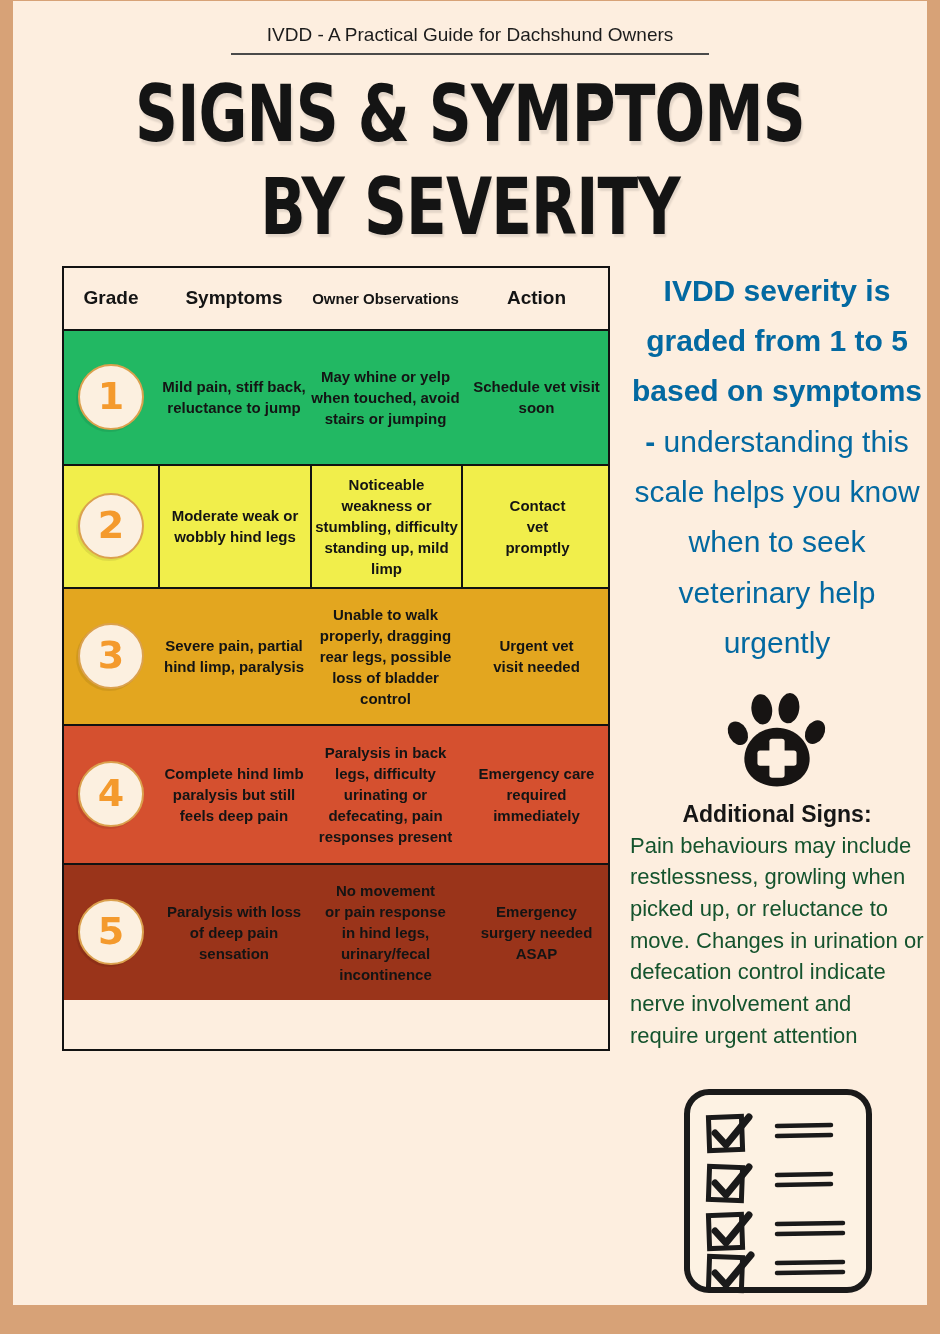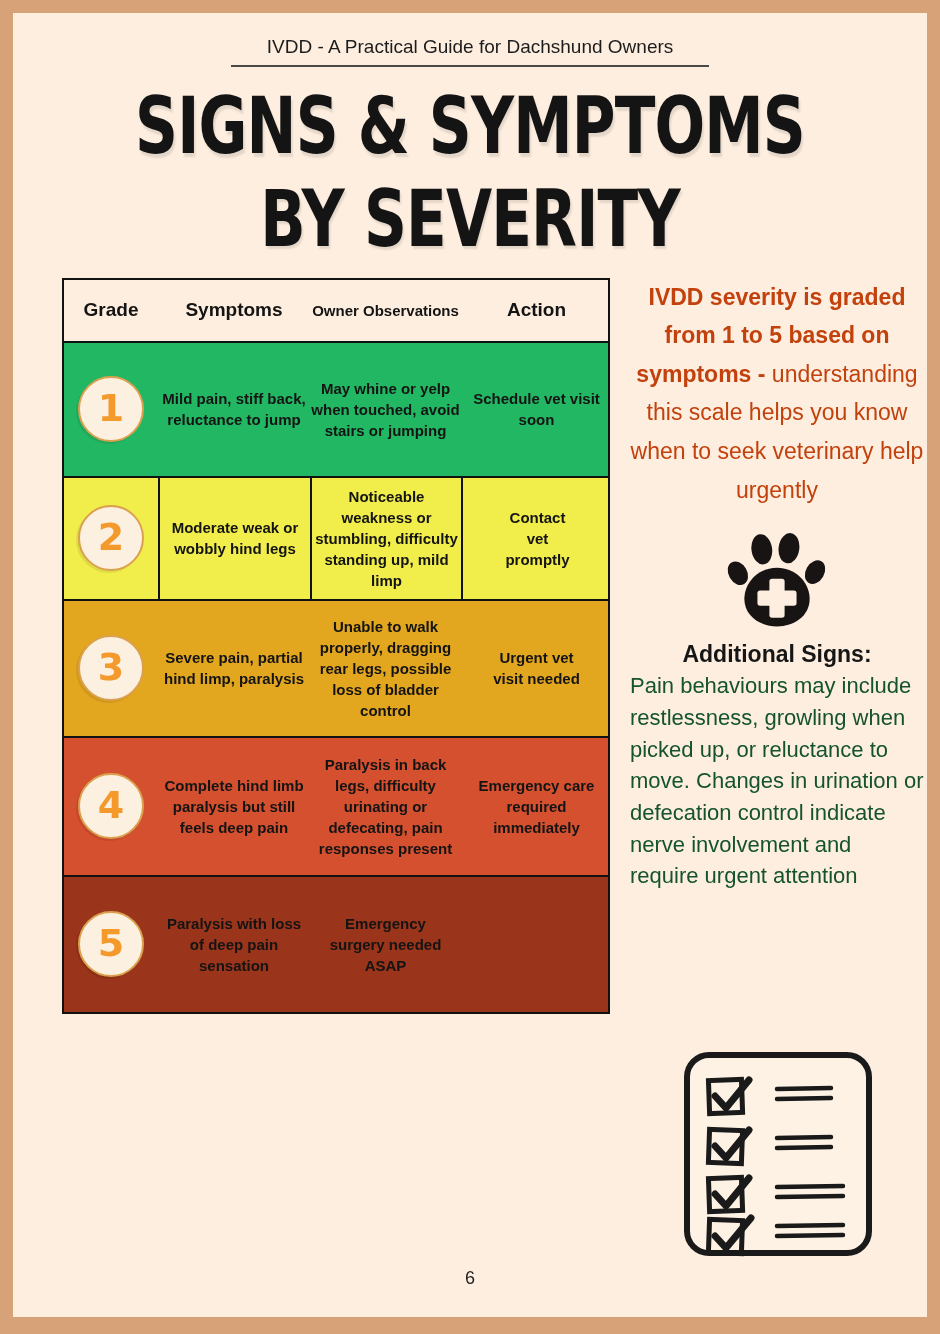--- a/index.html
+++ b/index.html
@@ -1,20 +1,20 @@
 <!DOCTYPE html>
 <html><head>
 <meta charset="utf-8">
 <style>
   * { margin:0; padding:0; box-sizing:border-box; }
   html,body { width:940px; }
   body { font-family:"Liberation Sans", sans-serif; color:#161616; }
 
   .page { position:relative; width:940px; height:1334px; background:#d7a277; }
-  .content { position:absolute; left:13px; top:13px; width:914px; height:1304px; background:#fdeedf; overflow:hidden; }
+  .content { position:absolute; left:13px; top:1px; width:914px; height:1304px; background:#fdeedf; overflow:hidden; }
 
   
   .doc-header { padding-top:23px; text-align:center; }
   .doc-header span {
     display:inline-block; font-size:19px; font-weight:500; color:#1c1c1c;
     padding:0 36px 7px; border-bottom:2px solid #4a4a4a;
   }
 
   
   .title {
@@ -44,21 +44,21 @@
   .r4 { min-height:139px; } .r5 { min-height:137px; }
   .grade-circle {
     width:66px; height:66px; border-radius:50%; border:2.5px solid #dba14e;
     display:flex; align-items:center; justify-content:center;
     font-family:"DejaVu Sans", sans-serif; font-size:38px; font-weight:700;
     box-shadow:-2px 2px 0 rgba(0,0,0,0.08);
   }
 
   
   .sidebar { width:294px; margin-left:20px; text-align:center; }
-  .intro { font-size:23px; line-height:1.68; color:#c2410c; }
+  .intro { font-size:30px; line-height:1.68; color:#0369a1; }
   .intro .b { font-weight:700; }
   .paw-wrap { margin:24px auto 6px; width:112px; height:100px; }
   .add-title { font-size:23px; font-weight:700; margin:8px 0 2px; }
   .add-text { font-size:22px; line-height:1.44; text-align:left; color:#14532d; }
 
   
   .bottom { display:flex; align-items:flex-start; margin-top:42px; padding:0 50px 0 49px; }
   .check-block { width:576px; flex:none; }
   .check-title { font-size:24px; font-weight:700; }
   .check-list { margin:12px 0 0 27px; font-size:22.5px; line-height:1.42; }
@@ -132,20 +132,25 @@
           <div class="cell">Emergency care
 required
 immediately</div>
         </div>
 
         <div class="t-row r5" style="background-color: rgb(154, 52, 26);">
           <div class="cell">
             <span class="grade-circle" style="background-color: rgb(252, 240, 224); border-color: rgb(219, 161, 78); color: rgb(244, 154, 45);">5</span>
           </div>
           <div class="cell">Paralysis with loss of deep pain sensation</div>
+          <div class="cell">No movement
+or pain response
+in hind legs,
+urinary/fecal
+incontinence</div>
           <div class="cell">Emergency
 surgery needed
 ASAP</div>
         </div>
       </div>
 
       <aside class="sidebar">
         <p class="intro">
           <span class="b">IVDD severity is graded from 1 to 5 based on symptoms -</span>
           <span>understanding this scale helps you know when to seek veterinary help urgently</span>

